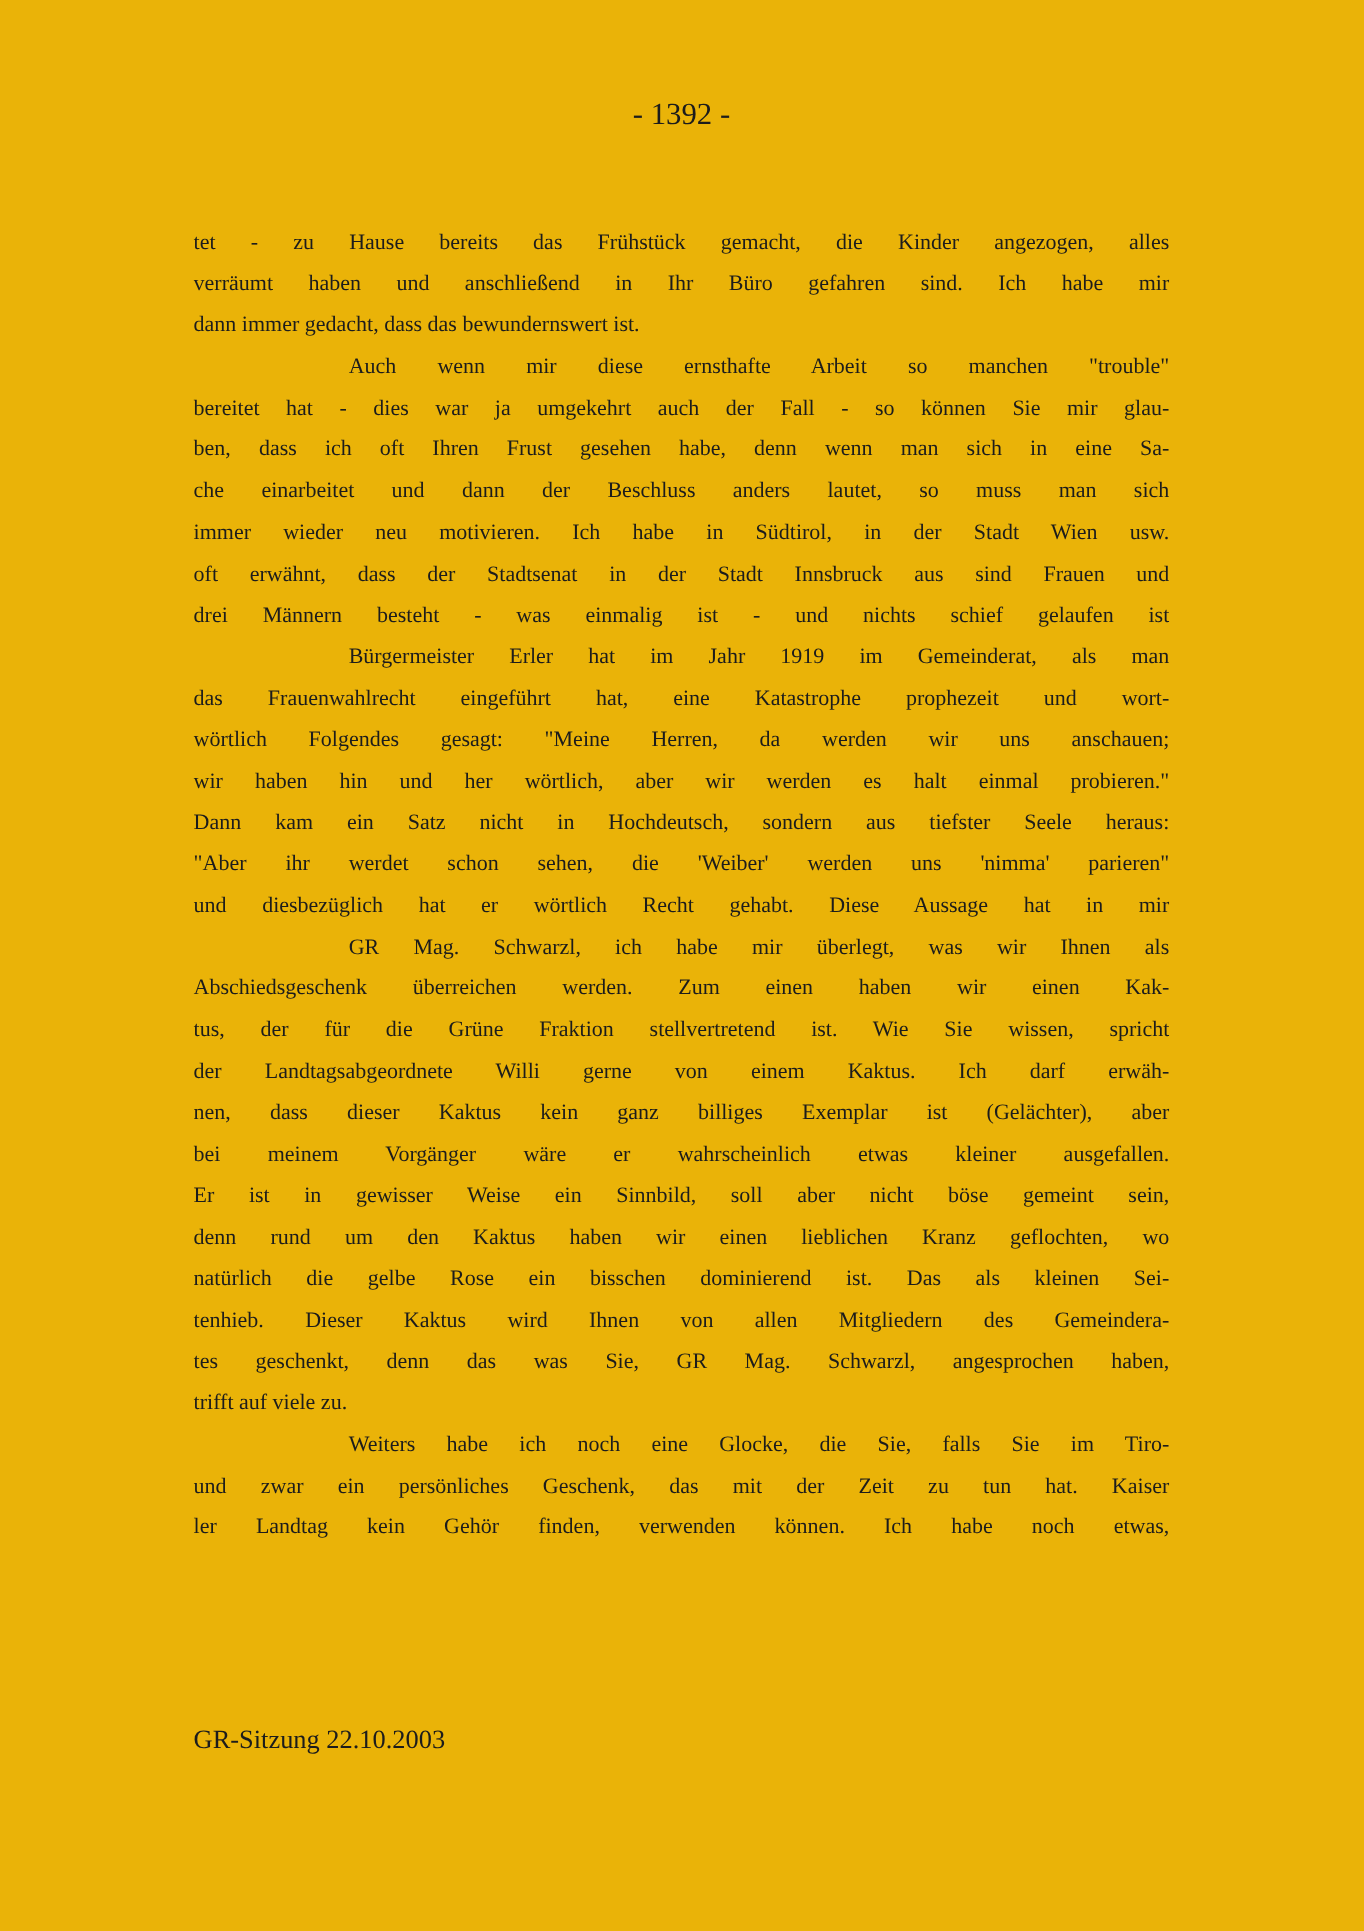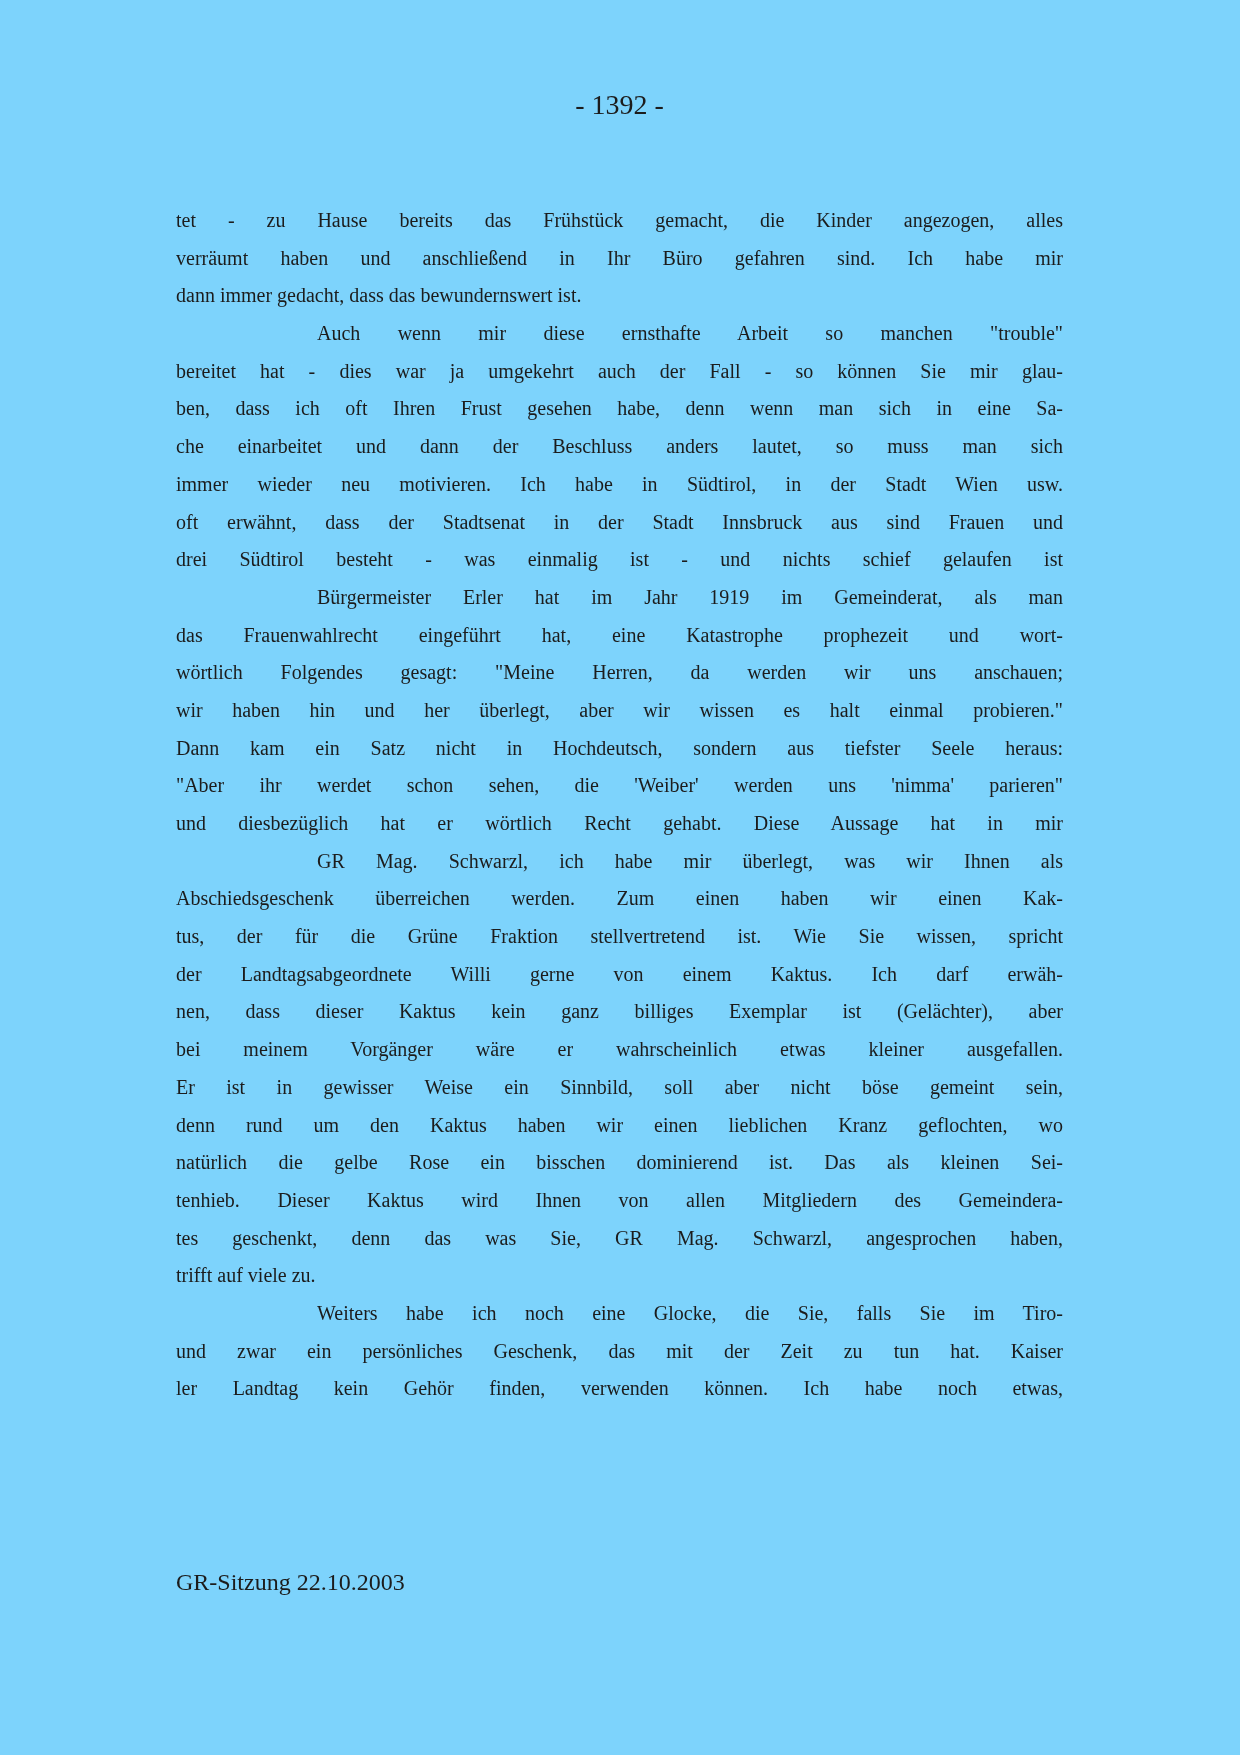--- a/index.html
+++ b/index.html
@@ -4,21 +4,21 @@
 <style>
   html, body {
     margin: 0;
     padding: 0;
     background: #ffffff;
   }
   .page {
     position: relative;
     width: 1240px;
     height: 1755px;
-    background: #7dd3fc;
+    background: #eab308;
     overflow: hidden;
     font-family: "Liberation Serif", "DejaVu Serif", serif;
     color: #1c1c1c;
   }
   .pagenum {
     position: absolute;
     left: 176px;
     top: 86px;
     width: 887px;
     text-align: center;
@@ -67,27 +67,27 @@
         <div class="line">verräumt haben und anschließend in Ihr Büro gefahren sind. Ich habe mir</div>
         <div class="line endline">dann immer gedacht, dass das bewundernswert ist.</div>
       </div>
       <div>
         <div class="line indent">Auch wenn mir diese ernsthafte Arbeit so manchen "trouble"</div>
         <div class="line">bereitet hat - dies war ja umgekehrt auch der Fall - so können Sie mir glau-</div>
         <div class="line">ben, dass ich oft Ihren Frust gesehen habe, denn wenn man sich in eine Sa-</div>
         <div class="line">che einarbeitet und dann der Beschluss anders lautet, so muss man sich</div>
         <div class="line">immer wieder neu motivieren. Ich habe in Südtirol, in der Stadt Wien usw.</div>
         <div class="line">oft erwähnt, dass der Stadtsenat in der Stadt Innsbruck aus sind Frauen und</div>
-        <div class="line">drei Südtirol besteht - was einmalig ist - und nichts schief gelaufen ist</div>
+        <div class="line">drei Männern besteht - was einmalig ist - und nichts schief gelaufen ist</div>
       </div>
       <div>
         <div class="line indent">Bürgermeister Erler hat im Jahr 1919 im Gemeinderat, als man</div>
         <div class="line">das Frauenwahlrecht eingeführt hat, eine Katastrophe prophezeit und wort-</div>
         <div class="line">wörtlich Folgendes gesagt: "Meine Herren, da werden wir uns anschauen;</div>
-        <div class="line">wir haben hin und her überlegt, aber wir wissen es halt einmal probieren."</div>
+        <div class="line">wir haben hin und her wörtlich, aber wir werden es halt einmal probieren."</div>
         <div class="line">Dann kam ein Satz nicht in Hochdeutsch, sondern aus tiefster Seele heraus:</div>
         <div class="line">"Aber ihr werdet schon sehen, die 'Weiber' werden uns 'nimma' parieren"</div>
         <div class="line">und diesbezüglich hat er wörtlich Recht gehabt. Diese Aussage hat in mir</div>
       </div>
       <div>
         <div class="line indent">GR Mag. Schwarzl, ich habe mir überlegt, was wir Ihnen als</div>
         <div class="line">Abschiedsgeschenk überreichen werden. Zum einen haben wir einen Kak-</div>
         <div class="line">tus, der für die Grüne Fraktion stellvertretend ist. Wie Sie wissen, spricht</div>
         <div class="line">der Landtagsabgeordnete Willi gerne von einem Kaktus. Ich darf erwäh-</div>
         <div class="line">nen, dass dieser Kaktus kein ganz billiges Exemplar ist (Gelächter), aber</div>

